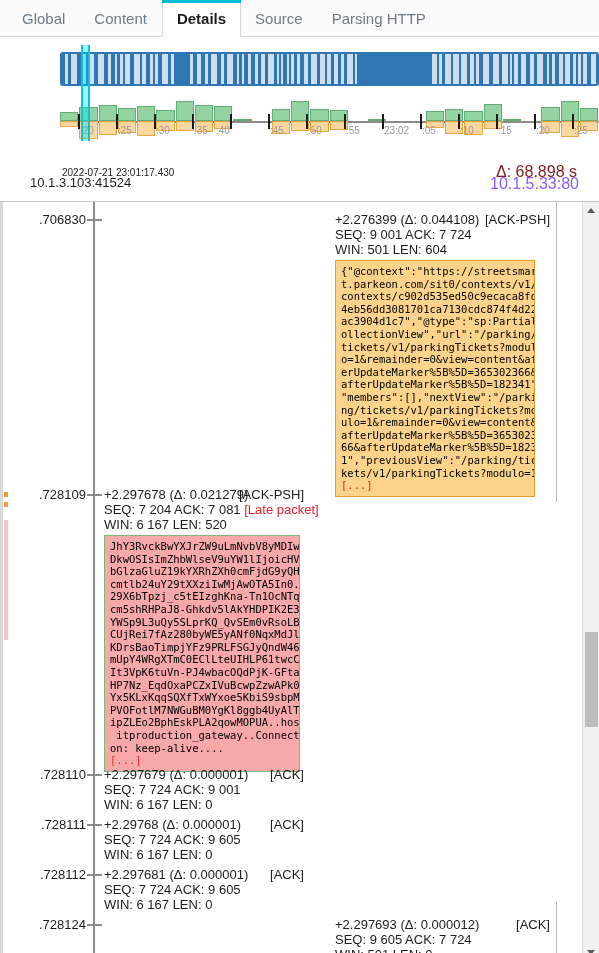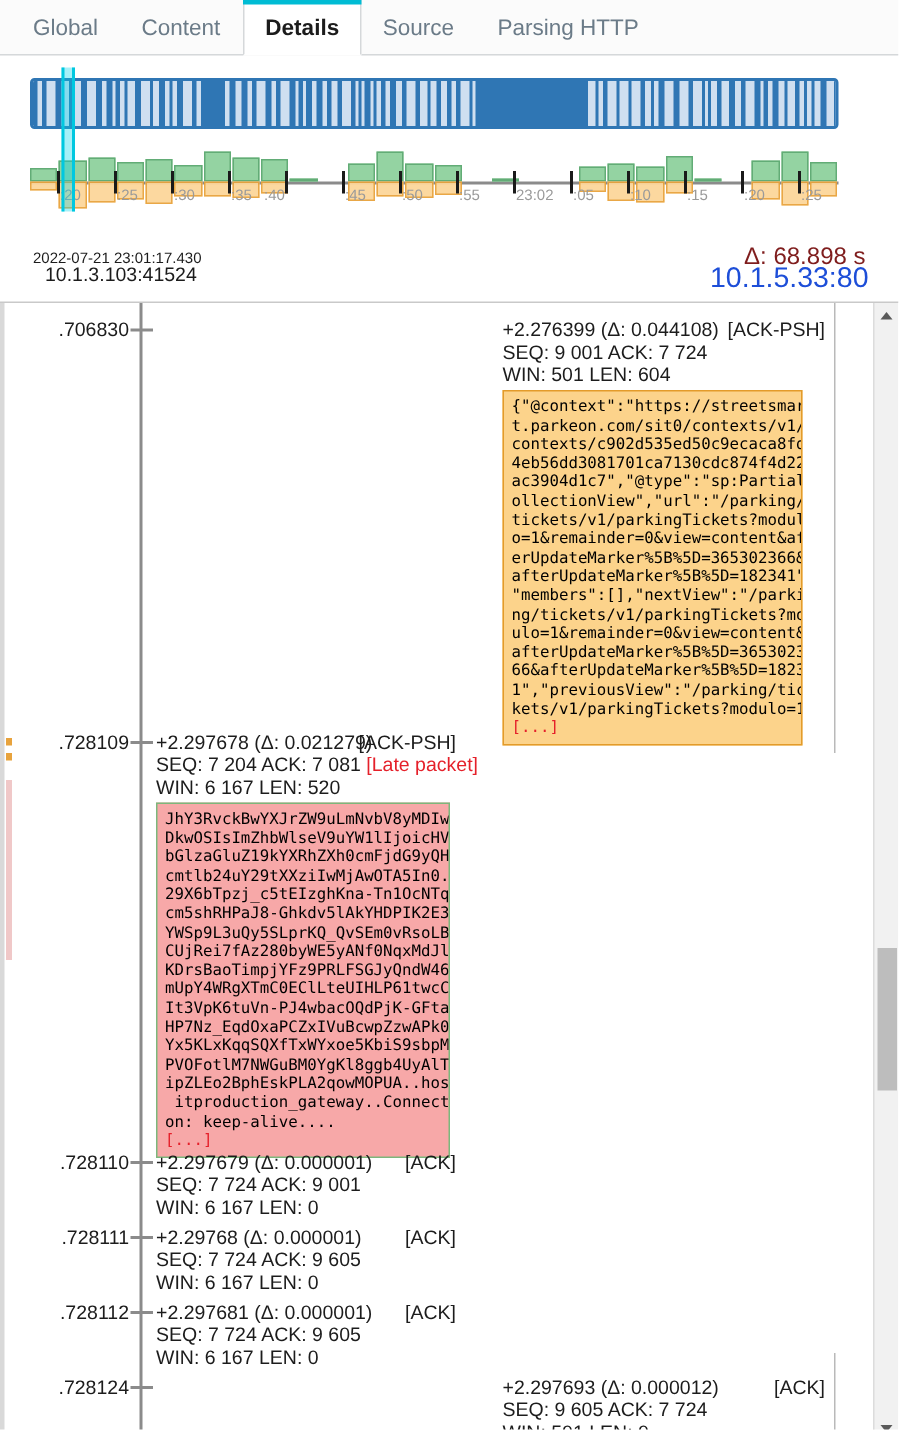--- a/index.html
+++ b/index.html
@@ -47,20 +47,21 @@
     left: -1px; right: -1px; top: 0;
     height: 3px;
     background: #00bcd4;
   }
 
   
   .minimap-wrap {
     position: relative;
     height: 110px;
     padding: 0 8px;
+    margin-left: 40px;
   }
   .packetbar {
     position: absolute;
     left: 20px; top: 15px;
     width: 539px; height: 34px;
     border: 2px solid #2f76b4;
     border-radius: 3px;
     background: #cfdff0;
     overflow: hidden;
   }
@@ -126,21 +127,21 @@
     font-size: 16px; color: #7f1d1d;
   }
 
   
   .endpoints {
     position: relative;
     height: 34px;
     margin-top: 20px;
   }
   .ep-left  { position: absolute; left: 30px;  top: 8px; font-size: 13px; color:#1c1c1c; }
-  .ep-right { position: absolute; right: 20px; top: 8px; font-size: 19px; color:#1d4ed8; }
+  .ep-right { position: absolute; right: 20px; top: 8px; font-size: 16px; color:#8b5cf6; }
 
   
   .seqpanel {
     position: relative;
     height: 760px;
     border-top: 1px solid #c9c9c9;
     overflow: hidden;
   }
   .axisline {
     position: absolute;

